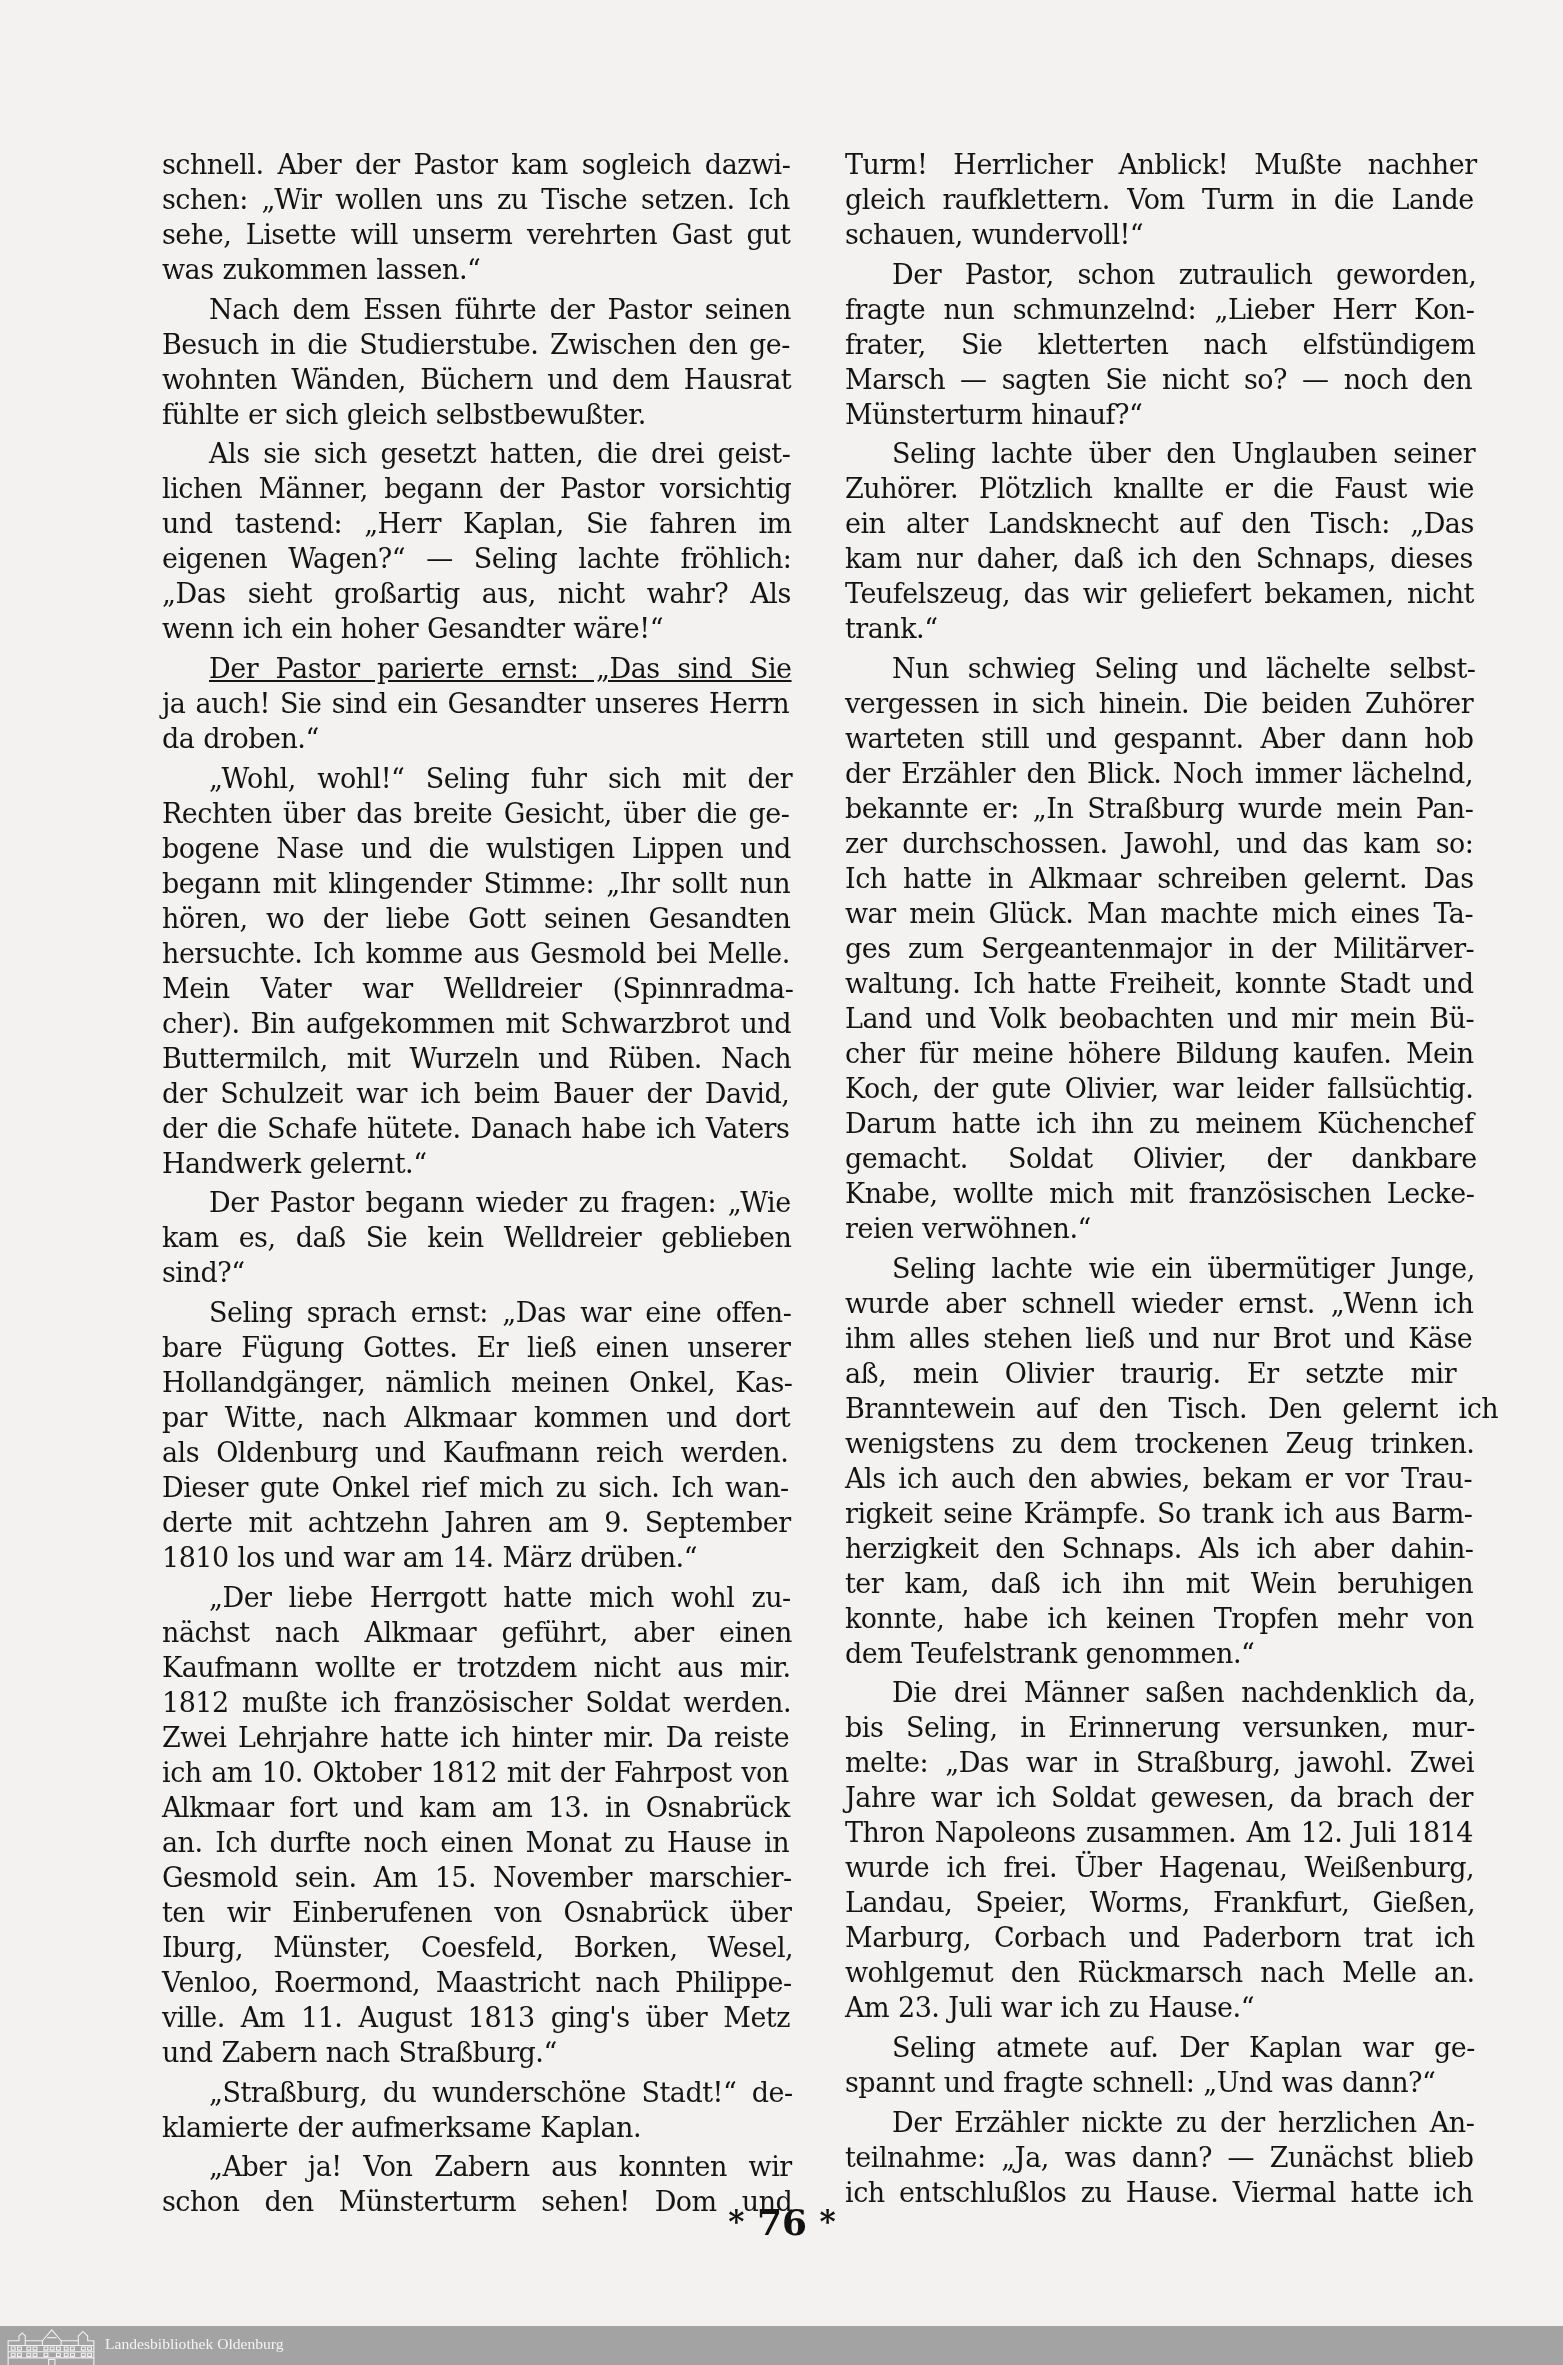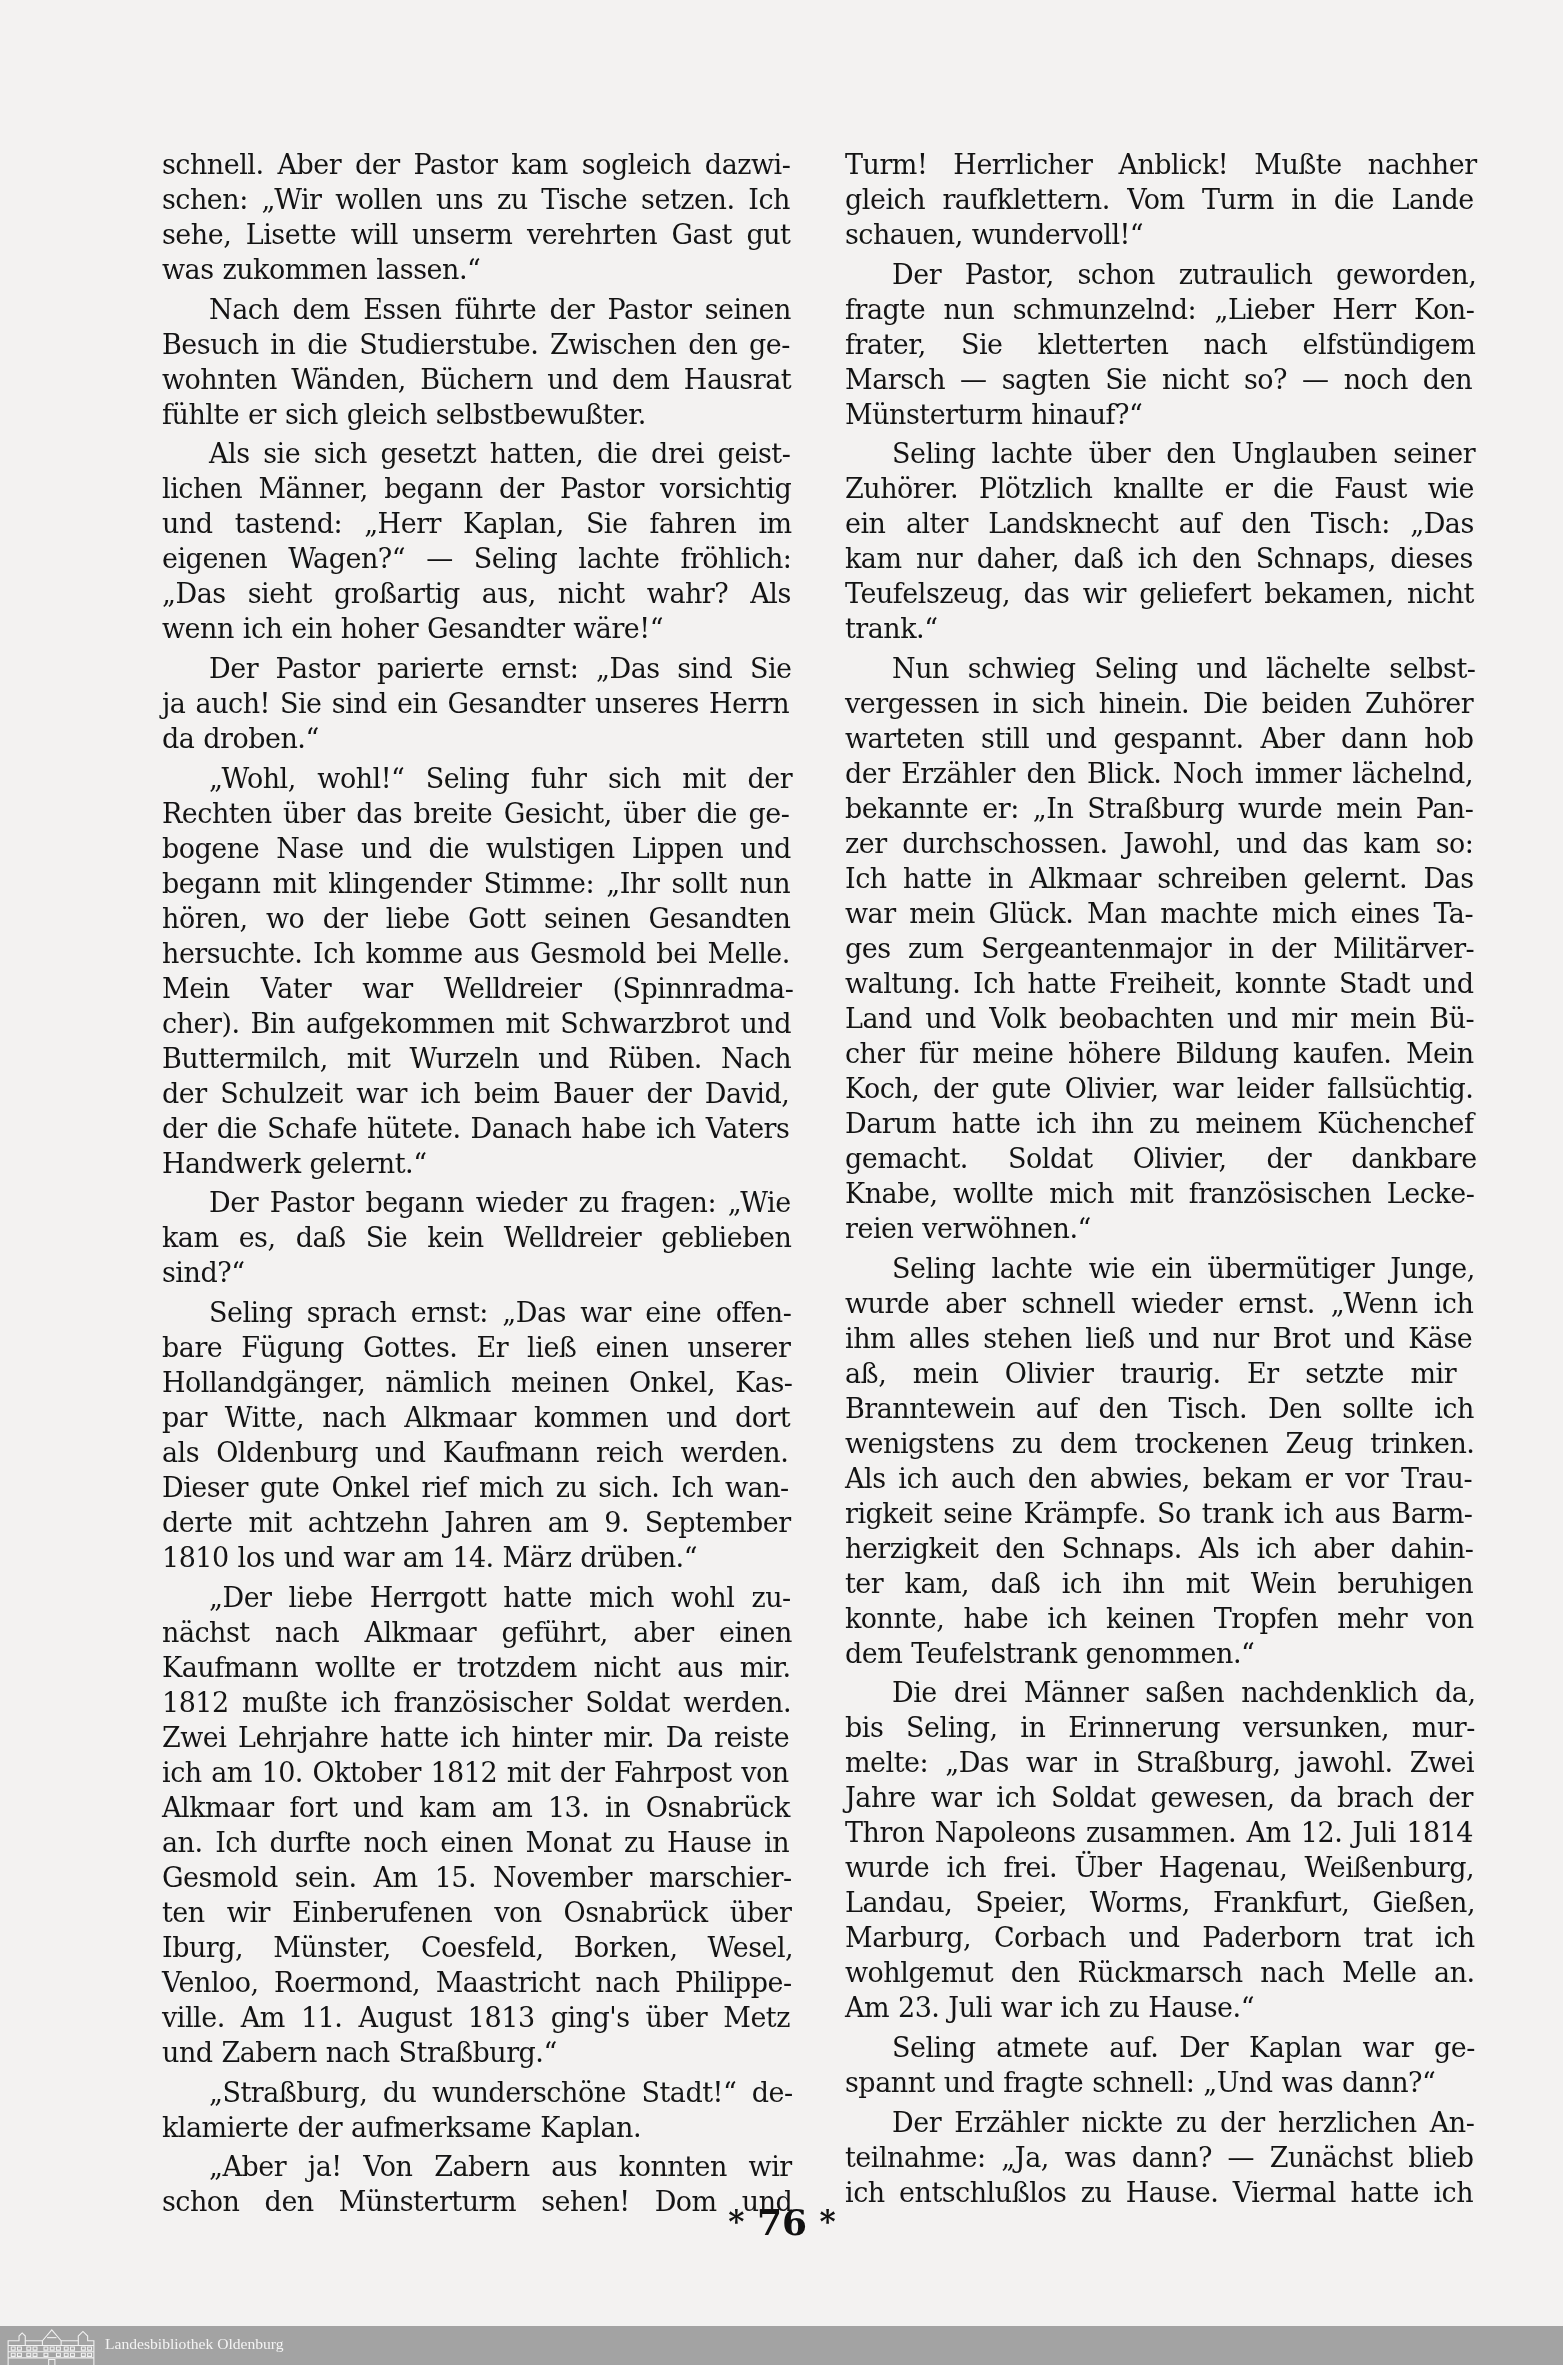--- a/index.html
+++ b/index.html
@@ -99,21 +99,21 @@
       </div>
       <div class="paragraph" style="margin-bottom: 4.7px;">
         <span class="line indent" style="white-space: nowrap; word-spacing: 5.6px; text-align: left; text-align-last: left;">Als sie sich gesetzt hatten, die drei geist-</span>
         <span class="line" style="white-space: nowrap; word-spacing: 8.2px; text-align: left; text-align-last: left;">lichen Männer, begann der Pastor vorsichtig</span>
         <span class="line" style="white-space: nowrap; word-spacing: 14px; text-align: left; text-align-last: left;">und tastend: „Herr Kaplan, Sie fahren im</span>
         <span class="line" style="white-space: nowrap; word-spacing: 13px; text-align: left; text-align-last: left;">eigenen Wagen?“ — Seling lachte fröhlich:</span>
         <span class="line" style="white-space: nowrap; word-spacing: 14px; text-align: left; text-align-last: left;">„Das sieht großartig aus, nicht wahr? Als</span>
         <span class="line last" style="white-space: nowrap;">wenn ich ein hoher Gesandter wäre!“</span>
       </div>
       <div class="paragraph" style="margin-bottom: 4.7px;">
-        <span class="line indent" style="white-space: nowrap; word-spacing: 9.5px; text-align: left; text-align-last: left;">Der Pastor parierte ernst: „Das sind Sie</span>
+        <span class="line indent" style="white-space: nowrap; word-spacing: 9.5px; text-align: left; text-align-last: left; text-decoration: underline;">Der Pastor parierte ernst: „Das sind Sie</span>
         <span class="line" style="white-space: nowrap; word-spacing: 2px; text-align: left; text-align-last: left;">ja auch! Sie sind ein Gesandter unseres Herrn</span>
         <span class="line last" style="white-space: nowrap;">da droben.“</span>
       </div>
       <div class="paragraph" style="margin-bottom: 4.7px;">
         <span class="line indent" style="white-space: nowrap; word-spacing: 13.4px; text-align: left; text-align-last: left;">„Wohl, wohl!“ Seling fuhr sich mit der</span>
         <span class="line" style="white-space: nowrap; word-spacing: 3.5px; text-align: left; text-align-last: left;">Rechten über das breite Gesicht, über die ge-</span>
         <span class="line" style="white-space: nowrap; word-spacing: 9px; text-align: left; text-align-last: left;">bogene Nase und die wulstigen Lippen und</span>
         <span class="line" style="white-space: nowrap; word-spacing: 4.1px; text-align: left; text-align-last: left;">begann mit klingender Stimme: „Ihr sollt nun</span>
         <span class="line" style="white-space: nowrap; word-spacing: 10.3px; text-align: left; text-align-last: left;">hören, wo der liebe Gott seinen Gesandten</span>
         <span class="line" style="white-space: nowrap; word-spacing: 2.6px; text-align: left; text-align-last: left;">hersuchte. Ich komme aus Gesmold bei Melle.</span>
@@ -202,21 +202,21 @@
         <span class="line" style="white-space: nowrap; word-spacing: 7.6px; text-align: left; text-align-last: left;">Darum hatte ich ihn zu meinem Küchenchef</span>
         <span class="line" style="white-space: nowrap; word-spacing: 32px; text-align: left; text-align-last: left;">gemacht. Soldat Olivier, der dankbare</span>
         <span class="line" style="white-space: nowrap; word-spacing: 7.5px; text-align: left; text-align-last: left;">Knabe, wollte mich mit französischen Lecke-</span>
         <span class="line last" style="white-space: nowrap;">reien verwöhnen.“</span>
       </div>
       <div class="paragraph" style="margin-bottom: 4.7px;">
         <span class="line indent" style="white-space: nowrap; word-spacing: 8px; text-align: left; text-align-last: left;">Seling lachte wie ein übermütiger Junge,</span>
         <span class="line" style="white-space: nowrap; word-spacing: 8px; text-align: left; text-align-last: left;">wurde aber schnell wieder ernst. „Wenn ich</span>
         <span class="line" style="white-space: nowrap; word-spacing: 5.6px; text-align: left; text-align-last: left;">ihm alles stehen ließ und nur Brot und Käse</span>
         <span class="line" style="white-space: nowrap; word-spacing: 18.4px; text-align: left; text-align-last: left;">aß, mein Olivier traurig. Er setzte mir</span>
-        <span class="line" style="white-space: nowrap; word-spacing: 12.7px; text-align: left; text-align-last: left;">Branntewein auf den Tisch. Den sollte ich</span>
+        <span class="line" style="white-space: nowrap; word-spacing: 12.7px; text-align: left; text-align-last: left;">Branntewein auf den Tisch. Den gelernt ich</span>
         <span class="line" style="white-space: nowrap; word-spacing: 9.3px; text-align: left; text-align-last: left;">wenigstens zu dem trockenen Zeug trinken.</span>
         <span class="line" style="white-space: nowrap; word-spacing: 4.8px; text-align: left; text-align-last: left;">Als ich auch den abwies, bekam er vor Trau-</span>
         <span class="line" style="white-space: nowrap; word-spacing: 2.9px; text-align: left; text-align-last: left;">rigkeit seine Krämpfe. So trank ich aus Barm-</span>
         <span class="line" style="white-space: nowrap; word-spacing: 9px; text-align: left; text-align-last: left;">herzigkeit den Schnaps. Als ich aber dahin-</span>
         <span class="line" style="white-space: nowrap; word-spacing: 13.2px; text-align: left; text-align-last: left;">ter kam, daß ich ihn mit Wein beruhigen</span>
         <span class="line" style="white-space: nowrap; word-spacing: 11px; text-align: left; text-align-last: left;">konnte, habe ich keinen Tropfen mehr von</span>
         <span class="line last" style="white-space: nowrap;">dem Teufelstrank genommen.“</span>
       </div>
       <div class="paragraph" style="margin-bottom: 4.7px;">
         <span class="line indent" style="white-space: nowrap; word-spacing: 9px; text-align: left; text-align-last: left;">Die drei Männer saßen nachdenklich da,</span>

